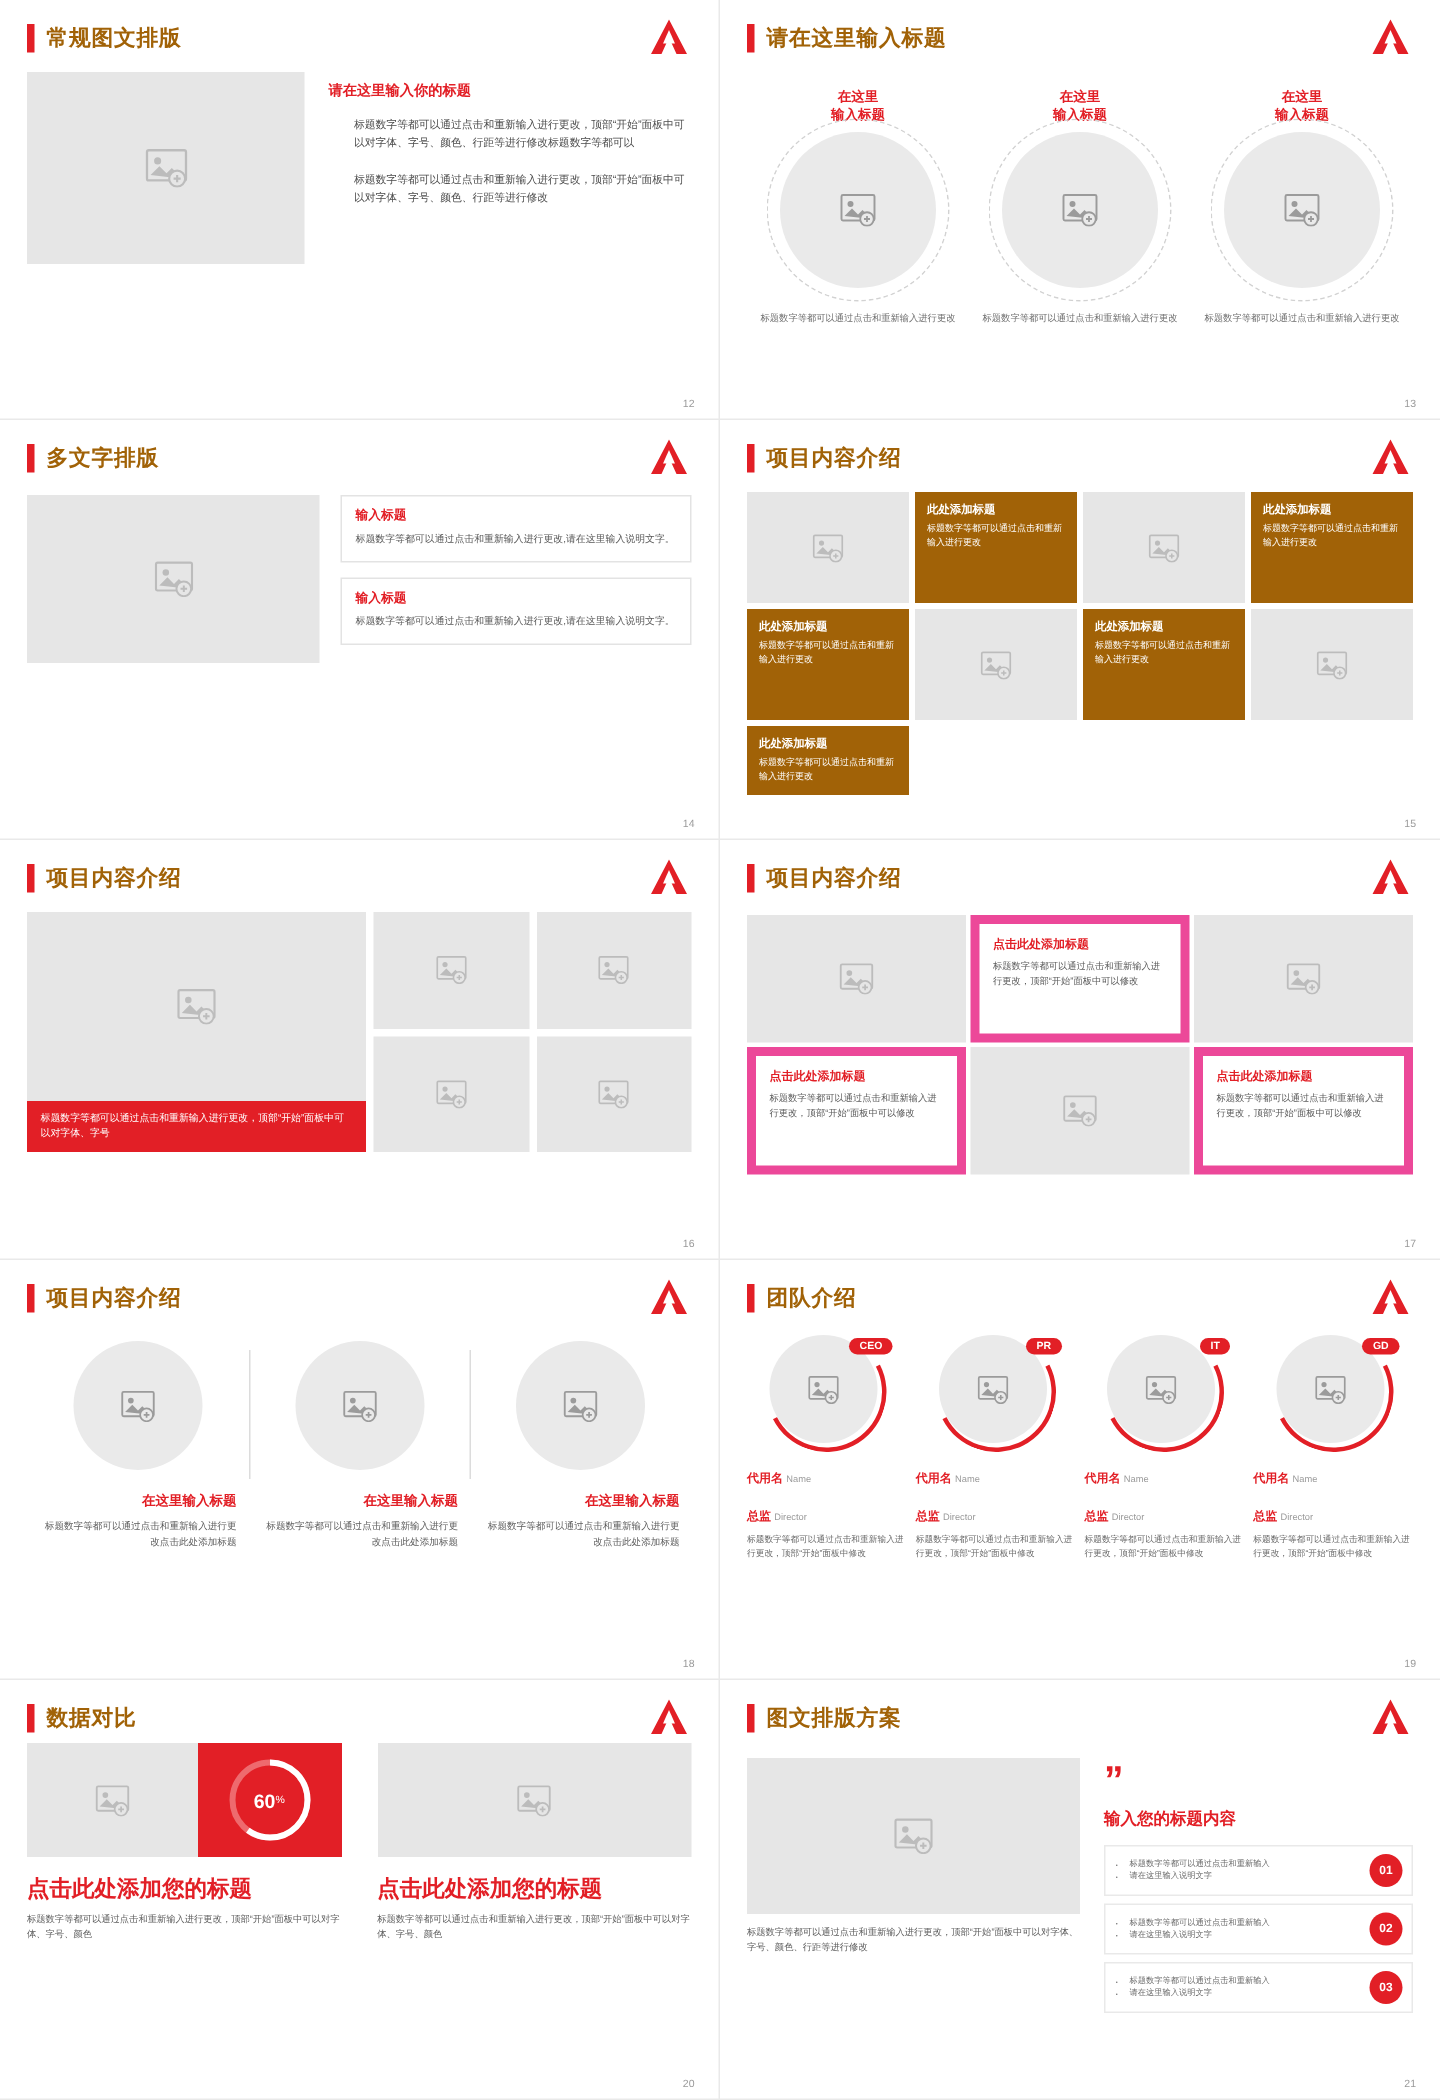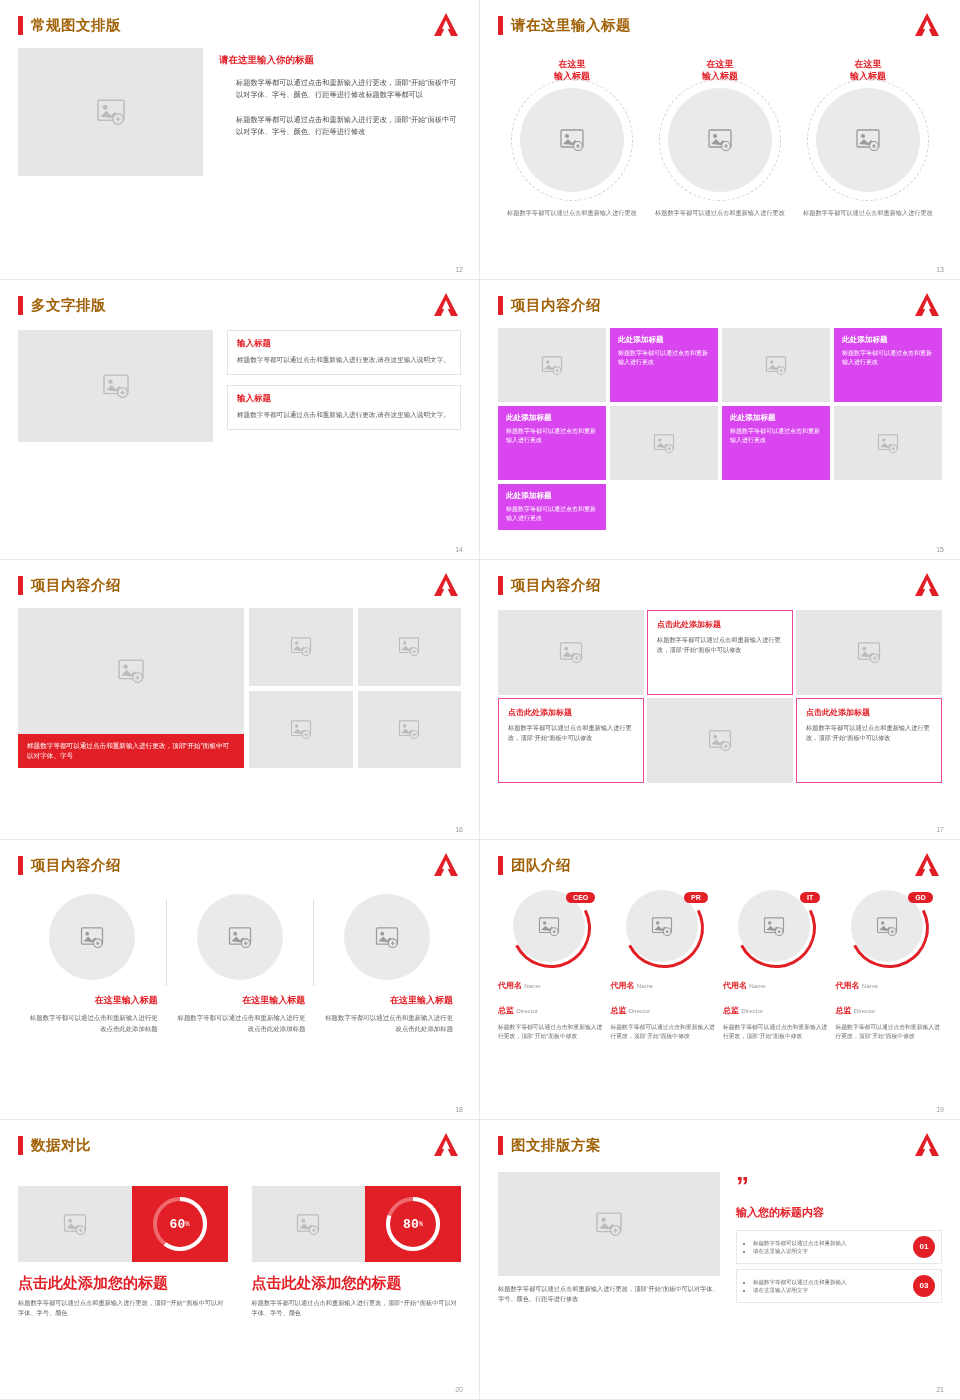--- a/index.html
+++ b/index.html
@@ -44,21 +44,21 @@
     font-size: 7px; color: #9a9a9a;
   }
 
   
   .ph {
     background: #e6e6e6;
     display: flex; align-items: center; justify-content: center;
     position: relative;
   }
   .ph svg { opacity: .55; }
-  .redbg { background: #d946ef; color: #fff; }
+  .redbg { background: #a16207; color: #fff; }
 
   .t-red-title { color: #e21f26; font-weight: bold; }
   .body-txt { color: #4b4b4b; line-height: 1.65; }
 
   
   .s12-body { display: flex; gap: 16px; margin-top: 12px; }
   .s12-img { width: 185px; height: 128px; }
   .s12-right { flex: 1; padding-top: 6px; }
   .s12-right h4 { margin: 0 0 10px 0; font-size: 9.5px; }
   .s12-right p { margin: 0 0 13px 17px; font-size: 7.2px; }
@@ -108,21 +108,21 @@
     padding: 7px 9px; line-height: 1.55; width: 226px;
   }
   .s16-right { flex: 1; display: grid; grid-template-columns: 1fr 1fr; grid-template-rows: 1fr 1fr; gap: 5px; }
   .s16-right .ph { width: 100%; height: 100%; }
 
   
   .s17-grid {
     display: grid; grid-template-columns: 1fr 1fr 1fr;
     grid-template-rows: 85px 85px; gap: 3px; margin-top: 14px;
   }
-  .s17-box { border: 1px solid #ec4899; padding: 8px 9px; }
+  .s17-box { border: 6px solid #ec4899; padding: 8px 9px; }
   .s17-box h6 { margin: 0 0 5px 0; font-size: 8px; color: #e21f26; font-weight: bold; }
   .s17-box p { margin: 0; font-size: 6.2px; color: #5a5a5a; line-height: 1.6; }
 
   
   .s18-row { display: flex; margin-top: 18px; }
   .s18-col { flex: 1; text-align: right; padding: 0 8px; position: relative; }
   .s18-col + .s18-col::before {
     content: ""; position: absolute; left: 0; top: 6px;
     width: 1px; height: 86px; background: #dcdcdc;
   }
@@ -151,21 +151,21 @@
     position: absolute; right: -6px; top: 2px;
     background: #e21f26; color: #fff; border-radius: 9px;
     font-size: 7px; font-weight: bold; padding: 2px 7px;
   }
   .s19-name { margin-top: 14px; font-size: 8px; }
   .s19-name b { color: #e21f26; }
   .s19-name span { color: #9a9a9a; font-size: 6.2px; }
   .s19-p { font-size: 5.8px; color: #6a6a6a; line-height: 1.6; margin-top: 7px; }
 
   
-  .s20-row { display: flex; gap: 24px; margin-top: 30px; font-family: Liberation Mono, monospace; }
+  .s20-row { display: flex; gap: 24px; margin-top: 6px; }
   .s20-item { flex: 1; }
   .s20-top { display: flex; height: 76px; }
   .s20-top .ph { flex: 1; }
   .s20-donutbox {
     width: 96px; background: #e21f26;
     display: flex; align-items: center; justify-content: center;
   }
   .s20-donut { position: relative; width: 58px; height: 58px; }
   .s20-donut svg { display: block; }
   .s20-pct {
@@ -702,32 +702,20 @@
         <div class="s20-top">
           <div class="ph">
               <svg width="24" height="21" viewBox="0 0 24 22">
                 <rect x="1" y="1" width="22" height="17" rx="1" fill="none" stroke="#9b9b9b" stroke-width="1.3"></rect>
                 <circle cx="7" cy="7" r="2" fill="#9b9b9b"></circle>
                 <path d="M3 15 l5-5 4 4 3-3 6 6 z" fill="#9b9b9b"></path>
                 <circle cx="18" cy="17" r="4.5" fill="#e6e6e6" stroke="#9b9b9b" stroke-width="1.2"></circle>
                 <path d="M16 17 h4 M18 15 v4" stroke="#9b9b9b" stroke-width="1.2"></path>
               </svg>
             </div>
-          <div class="s20-donutbox">
-            <div class="s20-donut">
-              <svg width="58" height="58" viewBox="0 0 58 58">
-                <circle cx="29" cy="29" r="25" fill="none" stroke="#ee6a6e" stroke-width="4"></circle>
-                <circle cx="29" cy="29" r="25" fill="none" stroke="#ffffff" stroke-width="4" stroke-dasharray="125.6 157" stroke-linecap="butt" transform="rotate(-90 29 29)"></circle>
-              </svg>
-              <div class="s20-pct">
-                  <span>80</span>
-                  <small>%</small>
-                </div>
-            </div>
-          </div>
         </div>
         <div class="s20-h">点击此处添加您的标题</div>
         <div class="s20-p">标题数字等都可以通过点击和重新输入进行更改，顶部“开始”面板中可以对字体、字号、颜色</div>
       </div>
     </div>
     <div class="page-no">20</div>
   </div>
 
   <div class="slide">
     <div class="s-head">
@@ -761,20 +749,27 @@
             <li>标题数字等都可以通过点击和重新输入</li>
             <li>请在这里输入说明文字</li>
           </ul>
           <div class="s21-num">01</div>
         </div>
         <div class="s21-item">
           <ul>
             <li>标题数字等都可以通过点击和重新输入</li>
             <li>请在这里输入说明文字</li>
           </ul>
+          <div class="s21-num">02</div>
+        </div>
+        <div class="s21-item">
+          <ul>
+            <li>标题数字等都可以通过点击和重新输入</li>
+            <li>请在这里输入说明文字</li>
+          </ul>
           <div class="s21-num">03</div>
         </div>
       </div>
     </div>
     <div class="page-no">21</div>
   </div>
 
 </div>
 
 </body></html>

